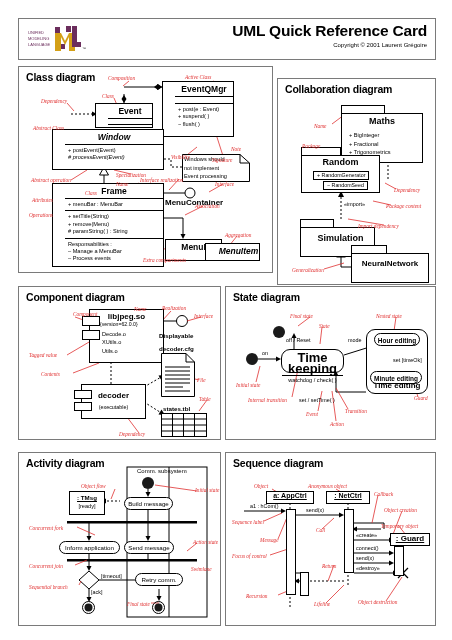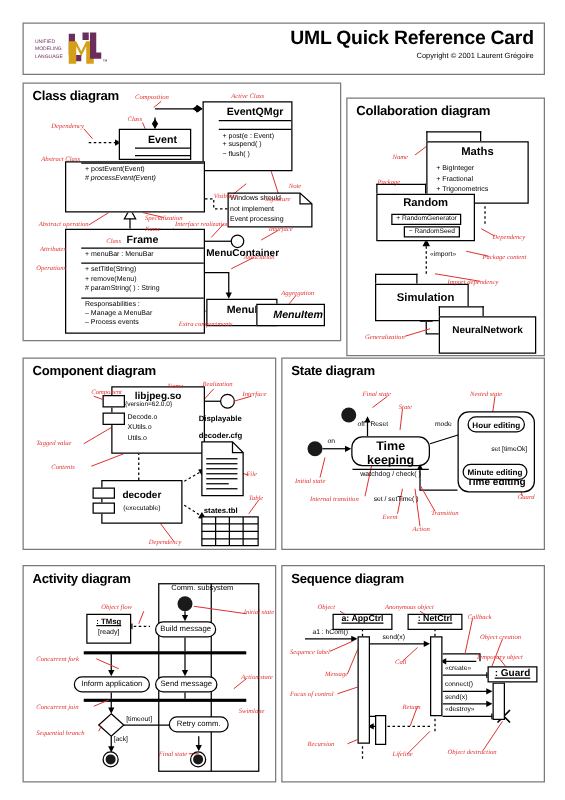--- a/index.html
+++ b/index.html
@@ -28,21 +28,21 @@
 
   .note-lbl{position:absolute;color:#e03030;font-size:5.3px;font-family:"Liberation Serif",serif;white-space:nowrap;line-height:6px;}
   .note-lbl.it{font-style:italic;}
 
   .pkg{position:absolute;}
   .pkg .tab{position:absolute;left:0;top:0;height:8px;border:1px solid #000;border-bottom:none;background:#fff;box-sizing:border-box;}
   .pkg .body{position:absolute;left:0;border:1px solid #000;background:#fff;box-sizing:border-box;}
   .pkg .pname{position:absolute;width:100%;text-align:center;font-weight:bold;font-size:9px;}
 
   .state{position:absolute;border:1px solid #000;border-radius:9px;background:#fff;box-sizing:border-box;text-align:center;}
-  .state .sname{font-weight:bold;font-size:10px;line-height:11px;padding-top:2px;}
+  .state .sname{font-weight:bold;font-size:13px;line-height:11px;padding-top:2px;}
   .state .sname.sm{font-size:6.5px;line-height:9px;}
   .state .sline{border-top:1px solid #000;font-size:5.6px;line-height:8px;margin-top:1px;}
 
   .act{position:absolute;border:1px solid #000;border-radius:20px;background:#fff;box-sizing:border-box;text-align:center;font-size:6.2px;line-height:11px;}
   .blkdot{position:absolute;border-radius:50%;background:#1a1a1a;}
 
   .lifebox{position:absolute;border:1px solid #000;background:#fff;text-align:center;font-weight:bold;font-size:7px;box-sizing:border-box;}
   .foc{position:absolute;border:1px solid #000;background:#fff;}
   .msglbl{position:absolute;font-size:5.4px;white-space:nowrap;}
 
@@ -137,20 +137,21 @@
       <div class="cname">EventQMgr</div>
       <div class="sep" style="height:6px;"></div>
       <div class="comp sep">
         <div>+ post(e : Event)</div>
         <div>+ suspend( )</div>
         <div>− flush( )</div>
       </div>
     </div>
 
     <div class="cls" style="left:33px;top:62px;width:112px;height:41px;">
+      <div class="cname ital">Window</div>
       <div class="comp sep">
         <div>+ postEvent(Event)</div>
         <div class="ital"># processEvent(Event)</div>
       </div>
     </div>
 
     <div class="cls" style="left:33px;top:116px;width:112px;height:84px;">
       <div class="cname">Frame</div>
       <div class="comp sep">
         <div>+ menuBar : MenuBar</div>

